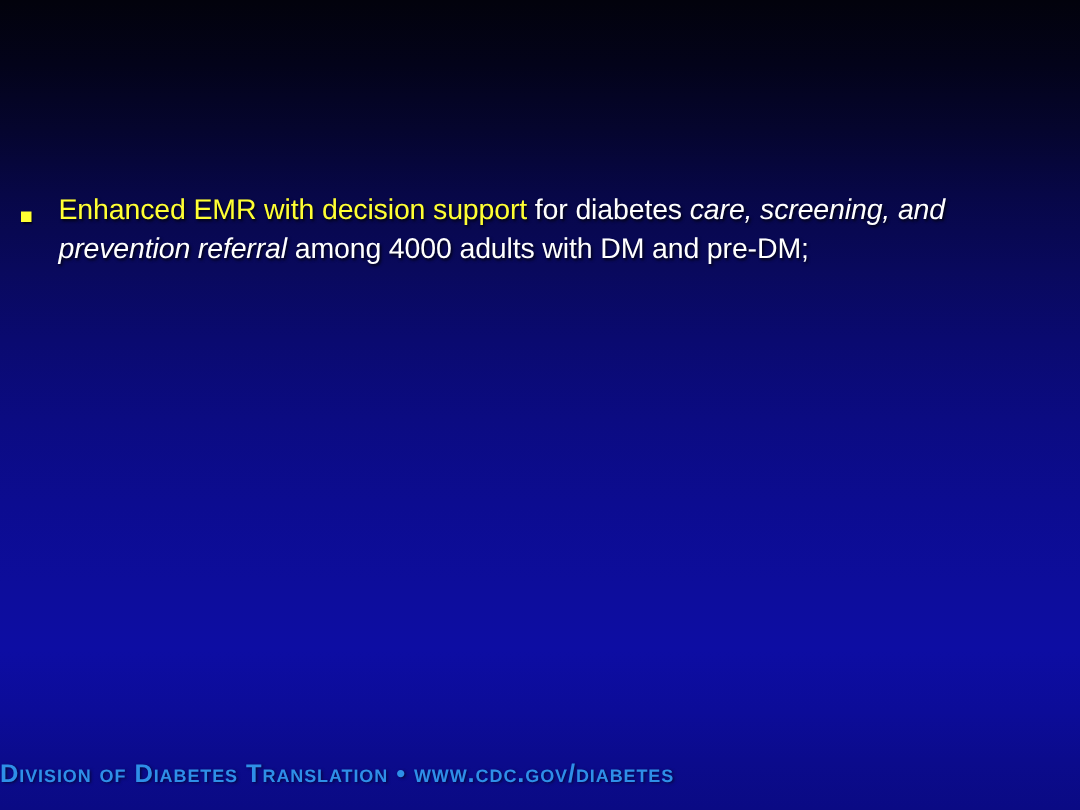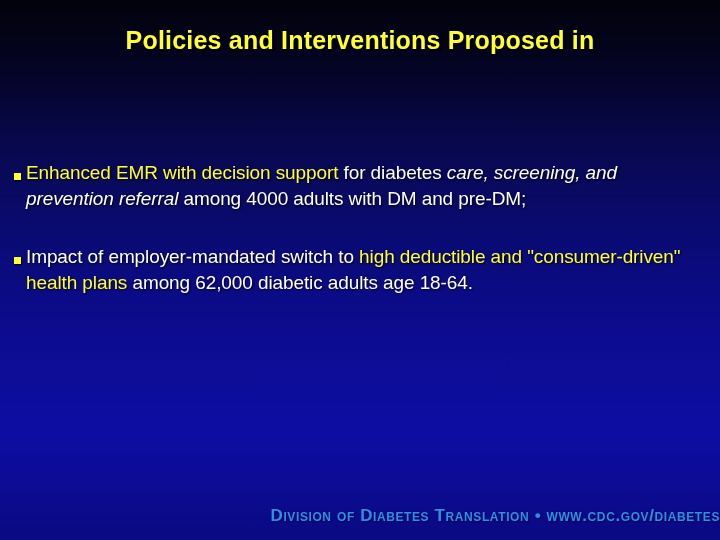--- a/index.html
+++ b/index.html
@@ -47,24 +47,23 @@
 
   
   .bullets {
     position: absolute;
     left: 0;
     top: 128px;
     width: 720px;
   }
   .bullet-row {
     position: relative;
-    padding-left: 26px;
+    padding-left: 39px;
     padding-right: 14px;
     margin-bottom: 25px;
-    margin-top: 32px;
   }
   .bullet-marker {
     position: absolute;
     left: 14px;
     top: 13px;
     width: 7px;
     height: 7px;
     background: #ffff33;
     box-shadow: 1px 1px 1px rgba(0,0,0,0.7);
   }
@@ -78,54 +77,47 @@
   .run-y { color: #ffff33; }
   .run-w { color: #ffffff; }
   .run-i { font-style: italic; }
 
   
   .footer {
     position: absolute;
     left: 0;
     top: 506px;
     width: 720px;
-    text-align: right;
+    text-align: left;
     color: #2e8fe8;
     font-size: 17px;
     font-weight: bold;
     font-variant: small-caps;
     letter-spacing: 0.6px;
     text-shadow: 1px 1px 2px rgba(0,0,0,0.55);
     white-space: pre;
   }
 </style>
 </head>
 <body>
 
 <div class="slide">
 
   <div class="title">
-    <span class="title-line">Policies and Interventions Proposed in</span>
   </div>
 
   <div class="bullets">
 
     <div class="bullet-row">
       <span class="bullet-marker"></span>
       <div class="bullet-text">
         <span class="run-y">Enhanced EMR with decision support </span><span class="run-w">for diabetes </span><span class="run-w run-i">care, screening, and prevention referral </span><span class="run-w">among 4000 adults with DM and pre-DM;</span>
       </div>
     </div>
 
-    <div class="bullet-row">
-      <span class="bullet-marker"></span>
-      <div class="bullet-text">
-        <span class="run-w">Impact of employer-mandated switch to </span><span class="run-y">high deductible and "consumer-driven" health plans </span><span class="run-w">among 62,000 diabetic adults age 18-64.</span>
-      </div>
-    </div>
 
 
 
   </div>
 
   <div class="footer">Division of Diabetes Translation • www.cdc.gov/diabetes</div>
 
 </div>
 
 </body></html>

